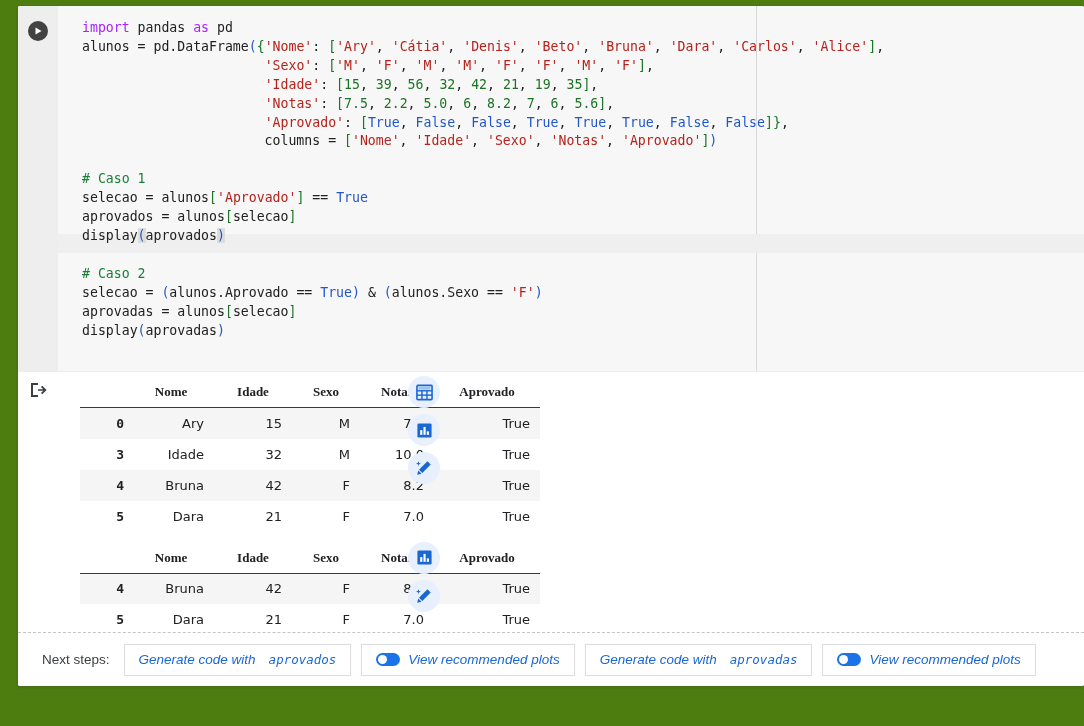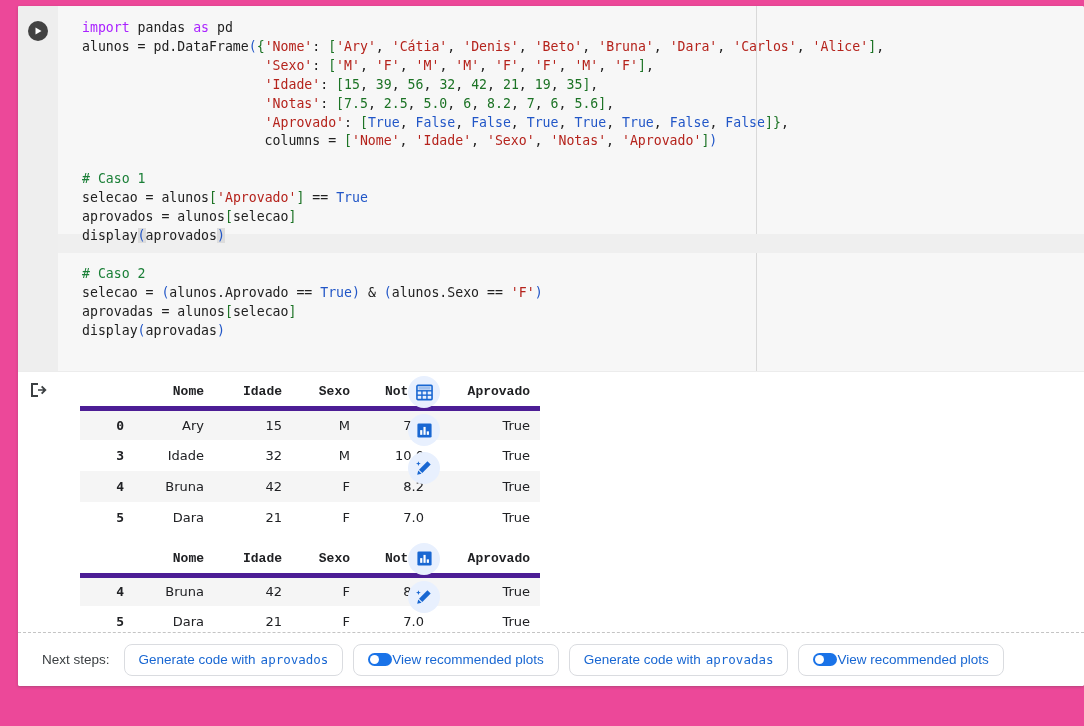--- a/index.html
+++ b/index.html
@@ -3,21 +3,21 @@
 <meta charset="utf-8">
 <style>
   html, body {
     margin: 0; padding: 0;
     width: 1084px; height: 726px;
     background: #ffffff;
     font-family: "Liberation Sans", sans-serif;
     overflow: hidden;
   }
 
-  #root { position: relative; width: 1084px; height: 726px; background:#ec4899; }
+  #root { position: relative; width: 1084px; height: 726px; background:#4d7c0f; }
 
   
   .cell {
     position: absolute;
     left: 18px; top: 6px;
     width: 1066px;
     height: 680px;
     background: #ffffff;
     border-radius: 2px;
     box-shadow: 0 1px 2px rgba(60,64,67,.20), 0 1px 3px 1px rgba(60,64,67,.08);
@@ -109,25 +109,26 @@
     color: #202124;
     margin: 0;
   }
   table.df th, table.df td {
     padding: 6px 10px;
     text-align: right;
     white-space: nowrap;
     border: none;
   }
   table.df thead th {
-    font-family: Liberation Mono, monospace;
+    font-family: Liberation Serif, serif;
     font-weight: bold;
     font-size: 13px;
-    border-bottom: 5px solid #4c1d95;
+    border-bottom: 1px solid #4c1d95;
     padding-bottom: 7px;
+    text-align: center;
   }
   table.df tbody th.idx {
     font-family: "DejaVu Sans Mono", "Liberation Mono", monospace;
     font-weight: bold;
     text-align: right;
     font-size: 13px;
     padding-right: 4px;
   }
   table.df tbody tr.odd { background: #f5f5f5; }
   table.df tbody tr { height: 31px; }
@@ -168,30 +169,32 @@
     gap: 10px;
   }
   .ns-label {
     font-size: 13.5px;
     color: #3c4043;
     font-family: "Liberation Sans", sans-serif;
     margin-right: 4px;
   }
   .ns-btn {
     border: 1px solid #dadce0;
-    border-radius: 8px;
+    border-radius: 0;
     background: #fff;
     height: 30px;
     padding: 0 14px;
     display: flex; align-items: center;
+    gap: 8px;
     cursor: pointer;
     font-size: 13.5px;
     color: #1967d2;
     font-weight: 500;
     white-space: nowrap;
+    font-style: italic;
   }
   .ns-btn .mono {
     font-family: "DejaVu Sans Mono", "Liberation Mono", monospace;
     font-weight: normal;
     font-size: 12.5px;
     margin-left: 5px;
   }
   .toggle {
     width: 24px; height: 13px;
     border-radius: 7px;
@@ -226,21 +229,21 @@
       </div>
 
       <div class="line-hl"></div>
 
       <div class="code-scroll">
         <div class="ruler"></div>
 <pre class="code"><span class="kw">import</span> pandas <span class="kw">as</span> pd
 alunos = pd.DataFrame<span class="brkc">(</span><span class="brk">{</span><span class="str">'Nome'</span>: <span class="brk">[</span><span class="str">'Ary'</span>, <span class="str">'Cátia'</span>, <span class="str">'Denis'</span>, <span class="str">'Beto'</span>, <span class="str">'Bruna'</span>, <span class="str">'Dara'</span>, <span class="str">'Carlos'</span>, <span class="str">'Alice'</span><span class="brk">]</span>,
                        <span class="str">'Sexo'</span>: <span class="brk">[</span><span class="str">'M'</span>, <span class="str">'F'</span>, <span class="str">'M'</span>, <span class="str">'M'</span>, <span class="str">'F'</span>, <span class="str">'F'</span>, <span class="str">'M'</span>, <span class="str">'F'</span><span class="brk">]</span>,
                        <span class="str">'Idade'</span>: <span class="brk">[</span><span class="num">15</span>, <span class="num">39</span>, <span class="num">56</span>, <span class="num">32</span>, <span class="num">42</span>, <span class="num">21</span>, <span class="num">19</span>, <span class="num">35</span><span class="brk">]</span>,
-                       <span class="str">'Notas'</span>: <span class="brk">[</span><span class="num">7.5</span>, <span class="num">2.5</span>, <span class="num">5.0</span>, <span class="num">6</span>, <span class="num">8.2</span>, <span class="num">7</span>, <span class="num">6</span>, <span class="num">5.6</span><span class="brk">]</span>,
+                       <span class="str">'Notas'</span>: <span class="brk">[</span><span class="num">7.5</span>, <span class="num">2.2</span>, <span class="num">5.0</span>, <span class="num">6</span>, <span class="num">8.2</span>, <span class="num">7</span>, <span class="num">6</span>, <span class="num">5.6</span><span class="brk">]</span>,
                        <span class="str">'Aprovado'</span>: <span class="brk">[</span><span class="bool">True</span>, <span class="bool">False</span>, <span class="bool">False</span>, <span class="bool">True</span>, <span class="bool">True</span>, <span class="bool">True</span>, <span class="bool">False</span>, <span class="bool">False</span><span class="brk">]</span><span class="brk">}</span>,
                        columns = <span class="brk">[</span><span class="str">'Nome'</span>, <span class="str">'Idade'</span>, <span class="str">'Sexo'</span>, <span class="str">'Notas'</span>, <span class="str">'Aprovado'</span><span class="brk">]</span><span class="brkc">)</span>
 
 <span class="cmt"># Caso 1</span>
 selecao = alunos<span class="brk">[</span><span class="str">'Aprovado'</span><span class="brk">]</span> == <span class="bool">True</span>
 aprovados = alunos<span class="brk">[</span>selecao<span class="brk">]</span>
 display<span class="mb brkc">(</span>aprovados<span class="mb brkc">)</span>
 
 <span class="cmt"># Caso 2</span>
 selecao = <span class="brkc">(</span>alunos.Aprovado == <span class="bool">True</span><span class="brkc">)</span> &amp; <span class="brkc">(</span>alunos.Sexo == <span class="str">'F'</span><span class="brkc">)</span>

